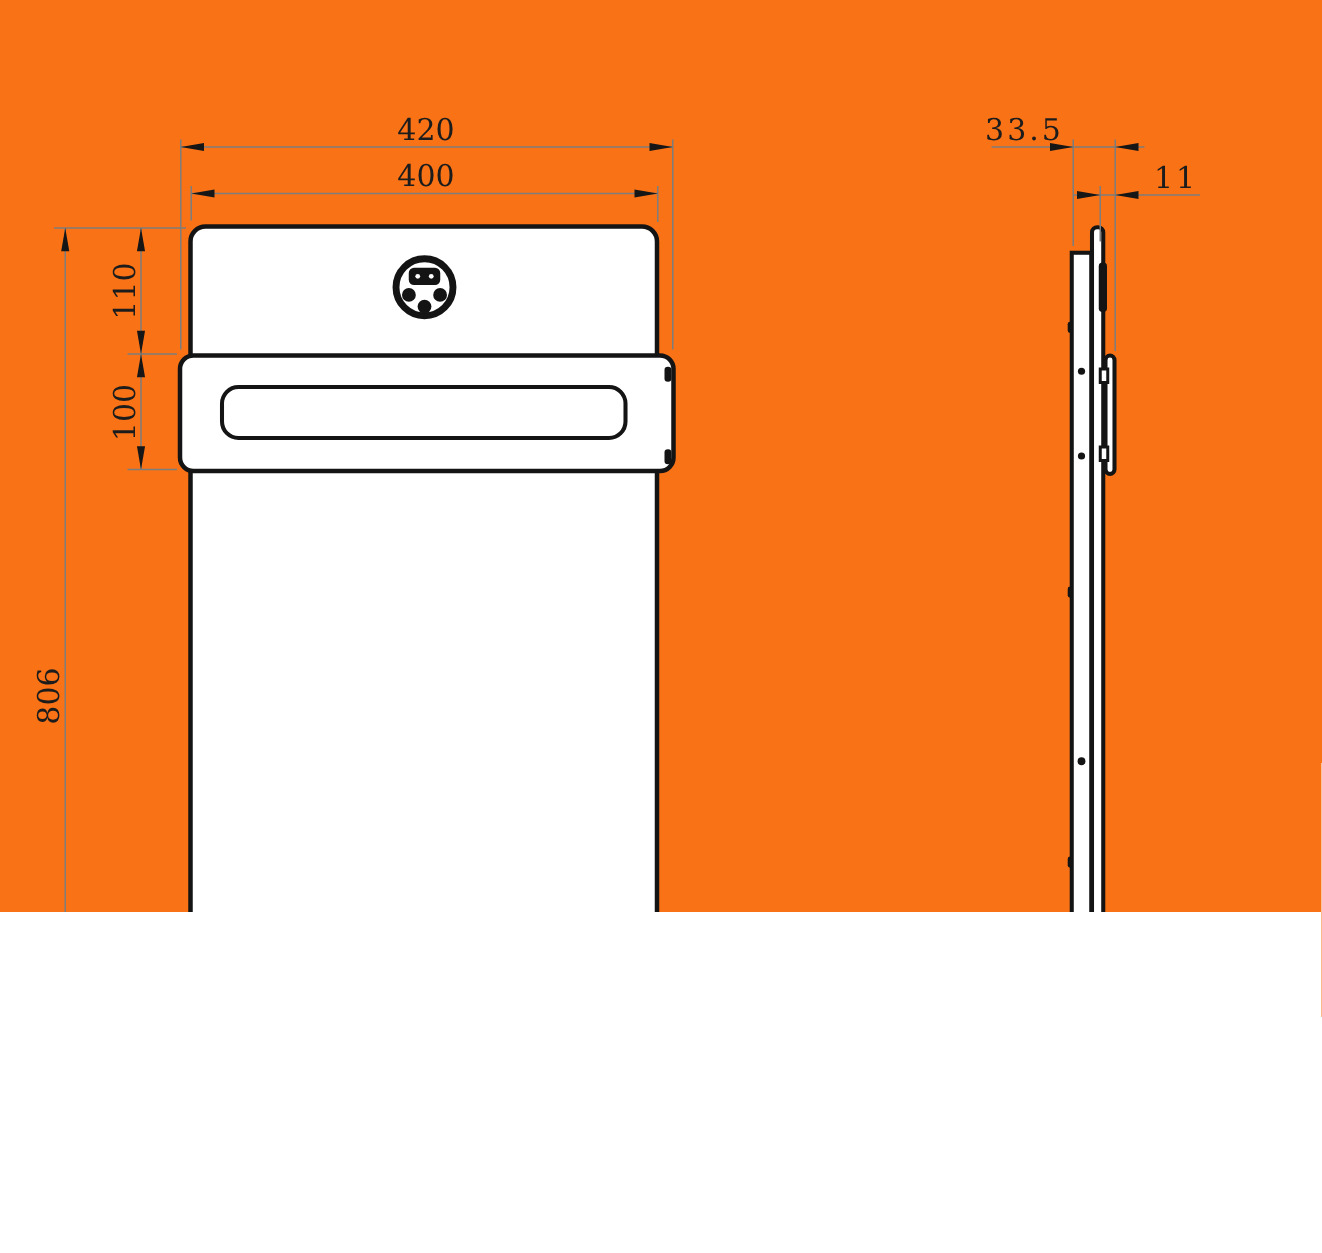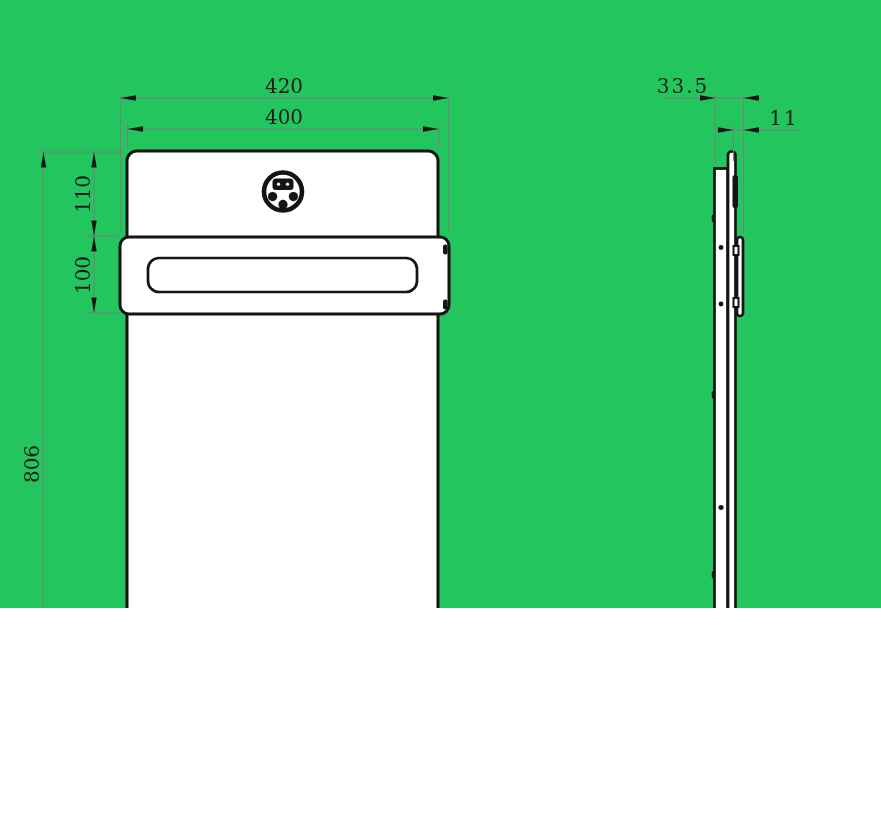--- a/index.html
+++ b/index.html
@@ -1,19 +1,19 @@
 <!DOCTYPE html>
 <html><head>
 <meta charset="utf-8">
 <style>
   html,body{margin:0;padding:0;background:#ffffff;}
   .canvas{
     position:relative;
     width:881px;height:608px;
-    background:#22c55e;
+    background:#f97316;
     overflow:hidden;
     font-family:"DejaVu Serif", serif;
     text-align:right;
   }
   svg{position:absolute;inset:0;}
   .obj{fill:#ffffff;stroke:#141414;}
   .obj-thick{stroke-width:3;}
   .obj-med{stroke-width:2.7;}
   .solid{fill:#141414;stroke:none;}
   .dimline{stroke:#7d7d7d;stroke-width:1;fill:none;}

